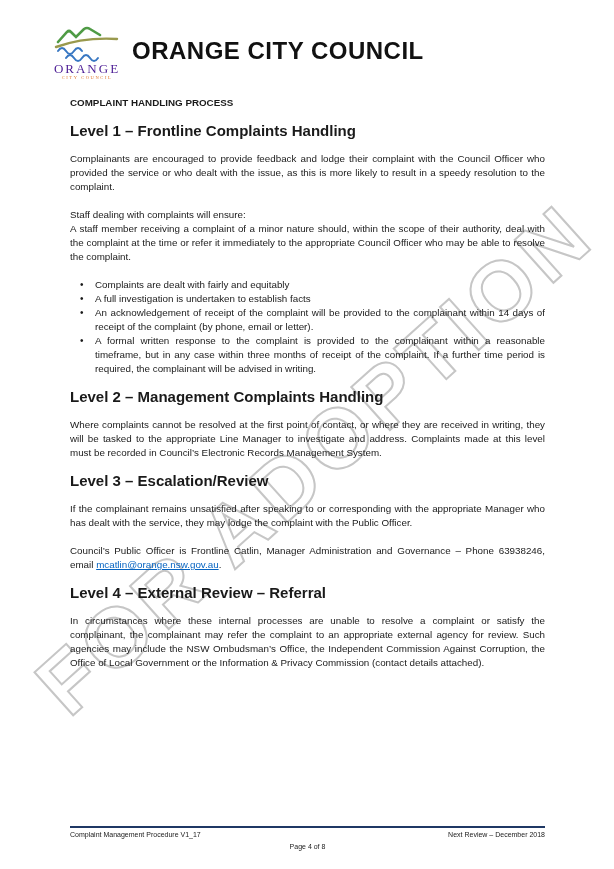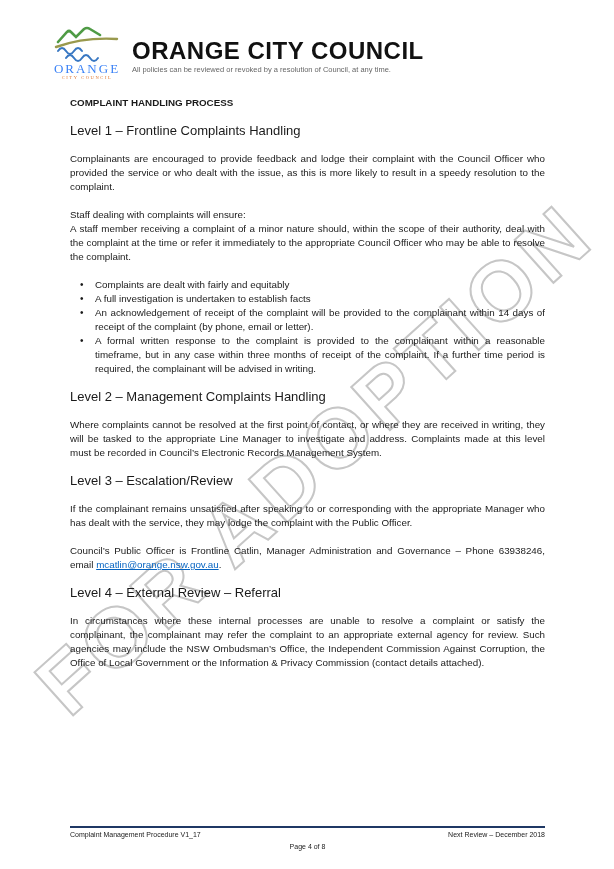--- a/index.html
+++ b/index.html
@@ -36,21 +36,21 @@
   
   .header { position: absolute; left: 0; top: 0; right: 0; height: 95px; z-index: 2; }
   .logo {
     position: absolute; left: 48px; top: 26px; width: 78px;
     text-align: center;
   }
   .logo svg { display: block; margin: 0 auto; }
   .logo-name {
     font-family: "Liberation Serif", serif;
     font-size: 13px; letter-spacing: 2px;
-    color: #3b82f6; line-height: 13px;
+    color: #4c1d95; line-height: 13px;
   }
   .logo-sub {
     font-family: "Liberation Serif", serif;
     font-size: 4.5px; letter-spacing: 1.6px;
     color: #e0762e; line-height: 6px;
   }
   .title-block {
     position: absolute; left: 132px; right: 60px; top: 38px;
   }
   .main-title {
@@ -60,21 +60,21 @@
   .sub-title {
     font-size: 7.5px; color: #666666; line-height: 11px;
   }
   
   .content {
     position: absolute; left: 70px; right: 69px; top: 96px;
     z-index: 2;
     font-size: 9.8px; line-height: 14px;
   }
   .doc-title { font-size: 9.8px; font-weight: bold; margin-bottom: 14px; }
-  .lvl-heading { font-size: 13px; font-weight: normal; margin-bottom: 14px; line-height: 14px; }
+  .lvl-heading { font-size: 15px; font-weight: bold; margin-bottom: 14px; line-height: 14px; }
   .para { text-align: justify; margin-bottom: 14px; }
   .list-intro { margin-bottom: 0; text-align: left; }
   ul.bullets { margin: 0 0 14px 0; padding-left: 25px; list-style: none; }
   ul.bullets li { position: relative; text-align: justify; }
   ul.bullets li::before {
     content: "\2022";
     position: absolute; left: -15px; top: 0;
     font-size: 10px;
   }
   .mt12 { margin-top: 12px; }
@@ -103,21 +103,20 @@
           <path d="M2 21 Q30 11 63 13" stroke="#99994d" stroke-width="2.4" fill="none" stroke-linecap="round"></path>
           <path d="M4 25 q4 -6 8 0 q4 6 8 0 q4 -6 8 0" stroke="#3877c2" stroke-width="2" fill="none" stroke-linecap="round"></path>
           <path d="M12 32 q4 -6 8 0 q4 6 8 0 q4 -6 8 0 q4 6 8 0" stroke="#3877c2" stroke-width="2" fill="none" stroke-linecap="round"></path>
         </svg>
       </span>
       <div class="logo-name">ORANGE</div>
       <div class="logo-sub">CITY COUNCIL</div>
     </div>
     <div class="title-block">
       <div class="main-title">ORANGE CITY COUNCIL</div>
-      <div class="sub-title">All policies can be reviewed or revoked by a resolution of Council, at any time.</div>
     </div>
   </div>
 
   <div class="content">
     <div class="doc-title">COMPLAINT HANDLING PROCESS</div>
 
     <div class="lvl-heading">Level 1 – Frontline Complaints Handling</div>
     <p class="para">Complainants are encouraged to provide feedback and lodge their complaint with the Council Officer who provided the service or who dealt with the issue, as this is more likely to result in a speedy resolution to the complaint.</p>
     <p class="para list-intro">Staff dealing with complaints will ensure:</p>
     <p class="para">A staff member receiving a complaint of a minor nature should, within the scope of their authority, deal with the complaint at the time or refer it immediately to the appropriate Council Officer who may be able to resolve the complaint.</p>

